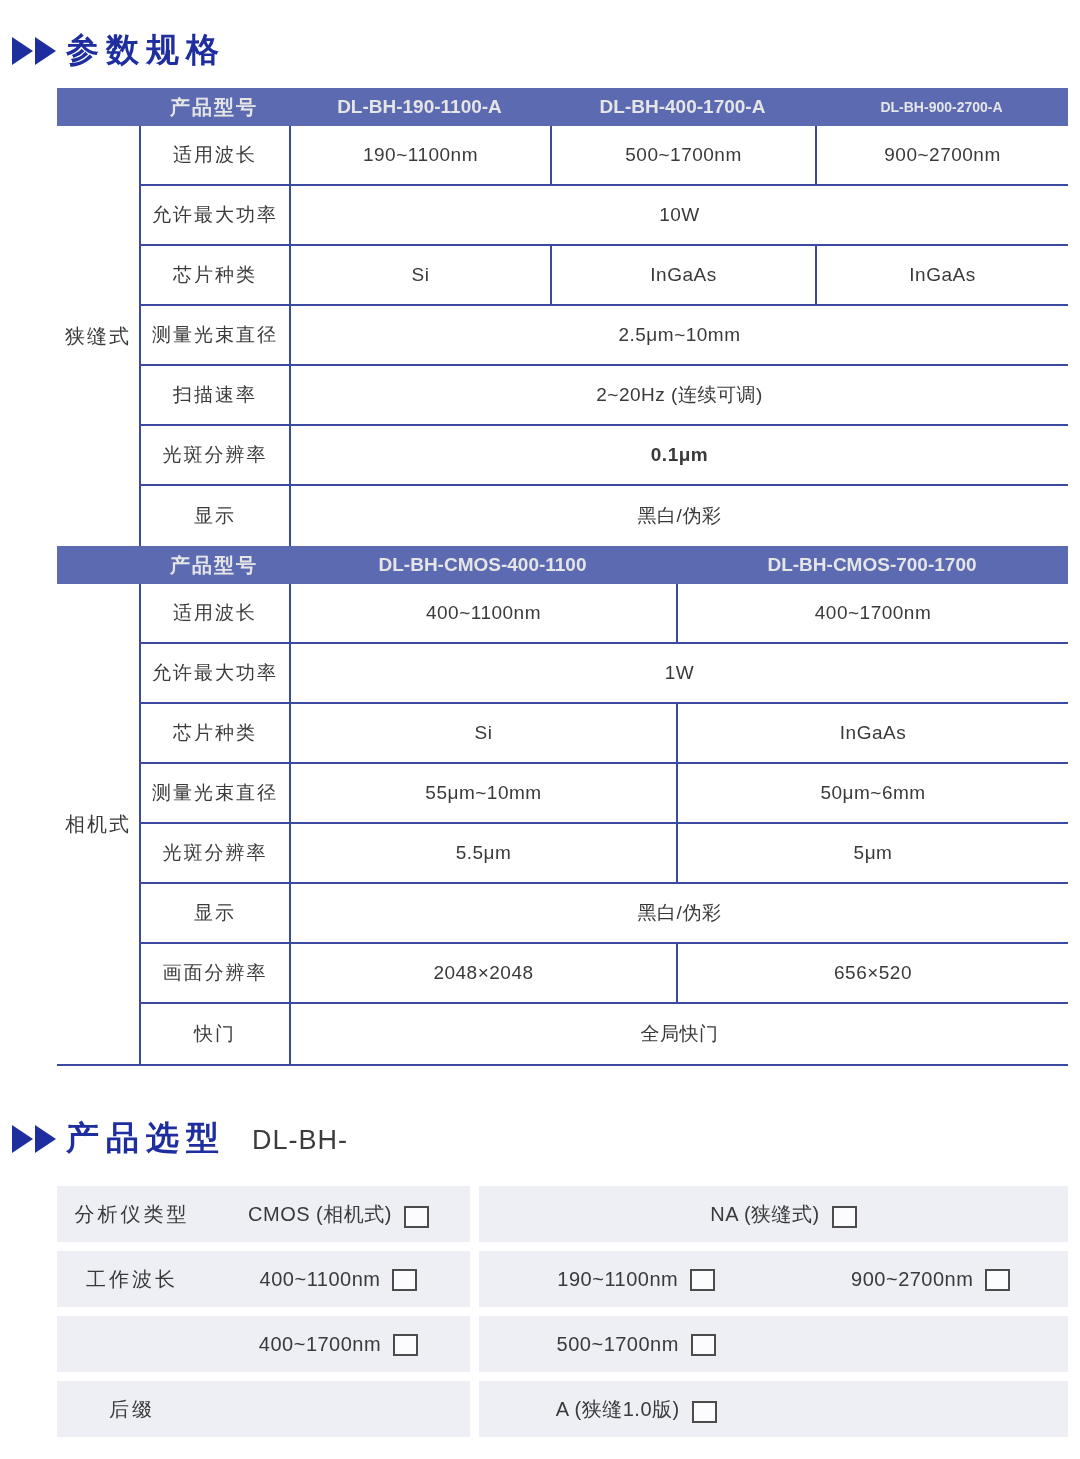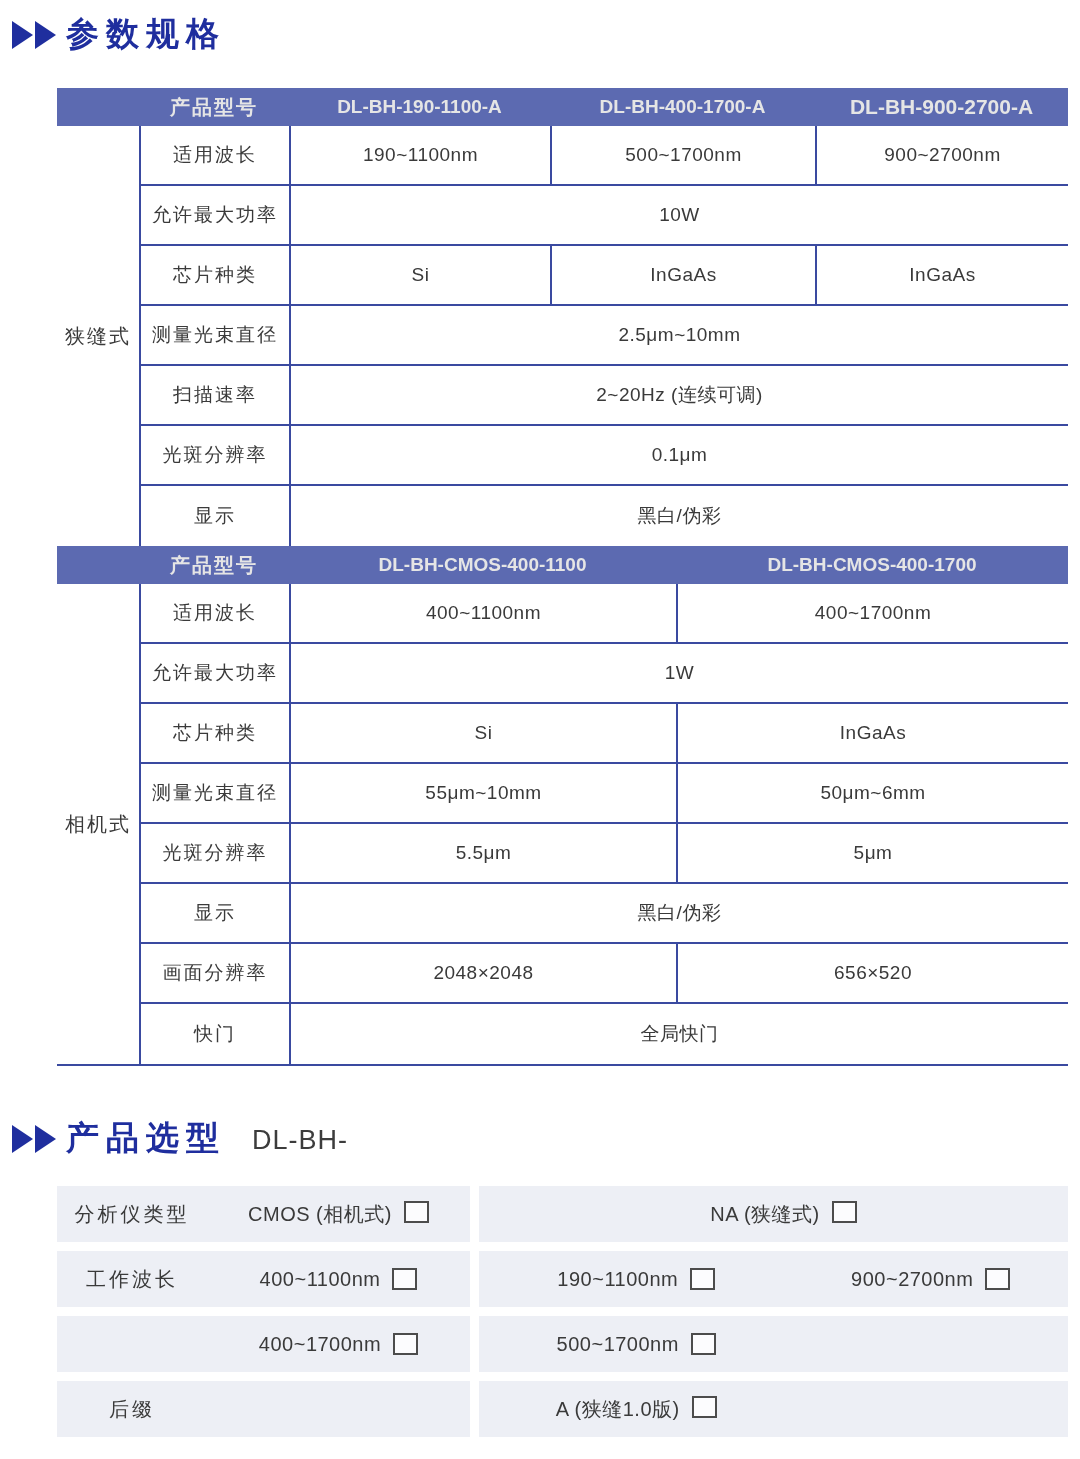--- a/index.html
+++ b/index.html
@@ -44,73 +44,73 @@
 
   
   .selection{position:absolute;left:57px;width:1011px;display:flex;flex-direction:column;gap:9px;}
   .sel-row{display:flex;gap:9px;height:56px;}
   .sel-left{width:413px;background:var(--gray);display:flex;align-items:center;}
   .sel-label{width:150px;text-align:center;font-size:20px;letter-spacing:3px;color:var(--text);}
   .sel-opt-area{flex:1;display:flex;align-items:center;justify-content:center;}
   .sel-right{flex:1;background:var(--gray);display:flex;align-items:center;}
   .sel-half{flex:1;display:flex;align-items:center;justify-content:center;padding-left:20px;}
   .sel-half.wide{flex:2;}
-  .opt{display:flex;align-items:flex-start;font-size:20px;color:var(--text);letter-spacing:0.5px;}
+  .opt{display:flex;align-items:flex-end;font-size:20px;color:var(--text);letter-spacing:0.5px;}
   .checkbox{width:25px;height:22px;border:2px solid #4c4c4c;background:#fcfcfe;margin-left:12px;}
 </style>
 </head>
 <body>
 
 <div class="page">
 
-  <div class="sec-head" style="top:12px;">
+  <div class="sec-head" style="top:28px;">
     <span class="tris">
       <span class="tri"></span>
       <span class="tri"></span>
     </span>
     <span class="sec-title">参数规格</span>
   </div>
 
   <div class="spec-table" style="top:88px;">
       <div class="spec-header">
         <div class="h-spacer"></div>
         <div class="h-cell h-label">产品型号</div>
         <div class="h-cell" style="width: 261px; font-size: 19px;">DL-BH-190-1100-A</div>
         <div class="h-cell" style="width: 265px; font-size: 19px;">DL-BH-400-1700-A</div>
-        <div class="h-cell" style="width: 253px; font-size: 21px;">DL-BH-900-2700-A</div>
+        <div class="h-cell" style="width: 253px; font-size: 14px;">DL-BH-900-2700-A</div>
       </div>
       <div class="spec-body" style="grid-template-columns: 82px 150px 261px 265px 253px;">
         <div class="group-cell" style="grid-row: 1 / span 7;">狭缝式</div>
         <div class="row-label" style="grid-area: 1 / 2;">适用波长</div>
         <div class="data-cell" style="grid-area: 1 / 3 / auto / span 1;">190~1100nm</div>
         <div class="data-cell" style="grid-area: 1 / 4 / auto / span 1;">500~1700nm</div>
         <div class="data-cell" style="grid-area: 1 / 5 / auto / span 1;">900~2700nm</div>
         <div class="row-label" style="grid-area: 2 / 2;">允许最大功率</div>
         <div class="data-cell" style="grid-area: 2 / 3 / auto / span 3;">10W</div>
         <div class="row-label" style="grid-area: 3 / 2;">芯片种类</div>
         <div class="data-cell" style="grid-area: 3 / 3 / auto / span 1;">Si</div>
         <div class="data-cell" style="grid-area: 3 / 4 / auto / span 1;">InGaAs</div>
         <div class="data-cell" style="grid-area: 3 / 5 / auto / span 1;">InGaAs</div>
         <div class="row-label" style="grid-area: 4 / 2;">测量光束直径</div>
         <div class="data-cell" style="grid-area: 4 / 3 / auto / span 3;">2.5μm~10mm</div>
         <div class="row-label" style="grid-area: 5 / 2;">扫描速率</div>
         <div class="data-cell" style="grid-area: 5 / 3 / auto / span 3;">2~20Hz (连续可调)</div>
         <div class="row-label" style="grid-area: 6 / 2;">光斑分辨率</div>
-        <div class="data-cell" style="grid-area: 6 / 3 / auto / span 3;">0.1μm</div>
+        <div class="data-cell" style="grid-area: 6 / 3 / auto / span 3; font-weight: bold;">0.1μm</div>
         <div class="row-label lastrow" style="grid-area: 7 / 2;">显示</div>
         <div class="data-cell lastrow" style="grid-area: 7 / 3 / auto / span 3;">黑白/伪彩</div>
       </div>
     </div>
 
   <div class="spec-table" style="top:546px;">
       <div class="spec-header">
         <div class="h-spacer"></div>
         <div class="h-cell h-label">产品型号</div>
         <div class="h-cell" style="width: 387px; font-size: 19px;">DL-BH-CMOS-400-1100</div>
-        <div class="h-cell" style="width: 392px; font-size: 19px;">DL-BH-CMOS-400-1700</div>
+        <div class="h-cell" style="width: 392px; font-size: 19px;">DL-BH-CMOS-700-1700</div>
       </div>
       <div class="spec-body" style="grid-template-columns: 82px 150px 387px 392px;">
         <div class="group-cell" style="grid-row: 1 / span 8;">相机式</div>
         <div class="row-label" style="grid-area: 1 / 2;">适用波长</div>
         <div class="data-cell" style="grid-area: 1 / 3 / auto / span 1;">400~1100nm</div>
         <div class="data-cell" style="grid-area: 1 / 4 / auto / span 1;">400~1700nm</div>
         <div class="row-label" style="grid-area: 2 / 2;">允许最大功率</div>
         <div class="data-cell" style="grid-area: 2 / 3 / auto / span 2;">1W</div>
         <div class="row-label" style="grid-area: 3 / 2;">芯片种类</div>
         <div class="data-cell" style="grid-area: 3 / 3 / auto / span 1;">Si</div>

